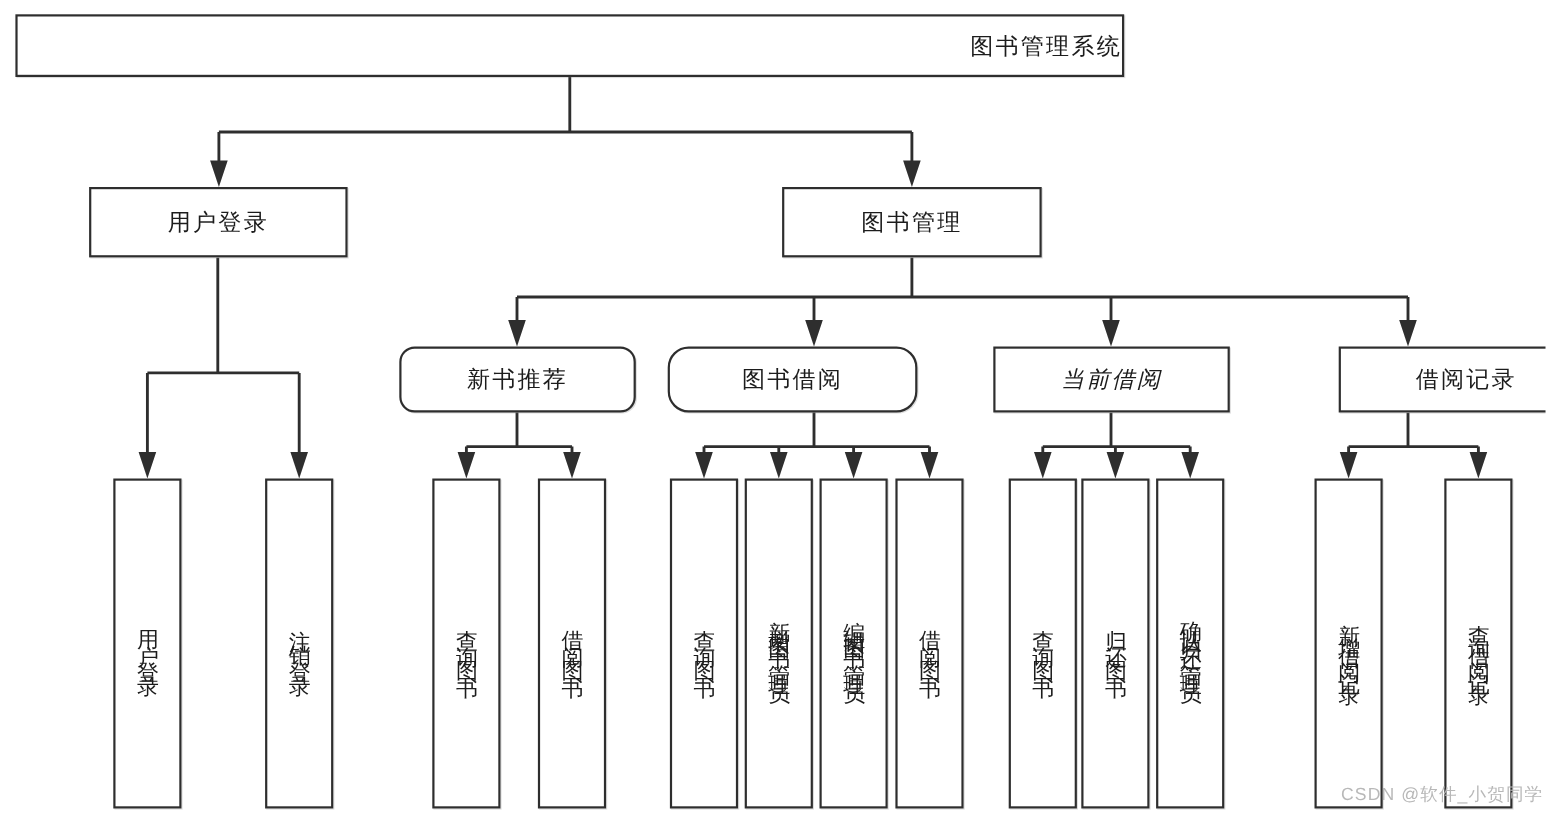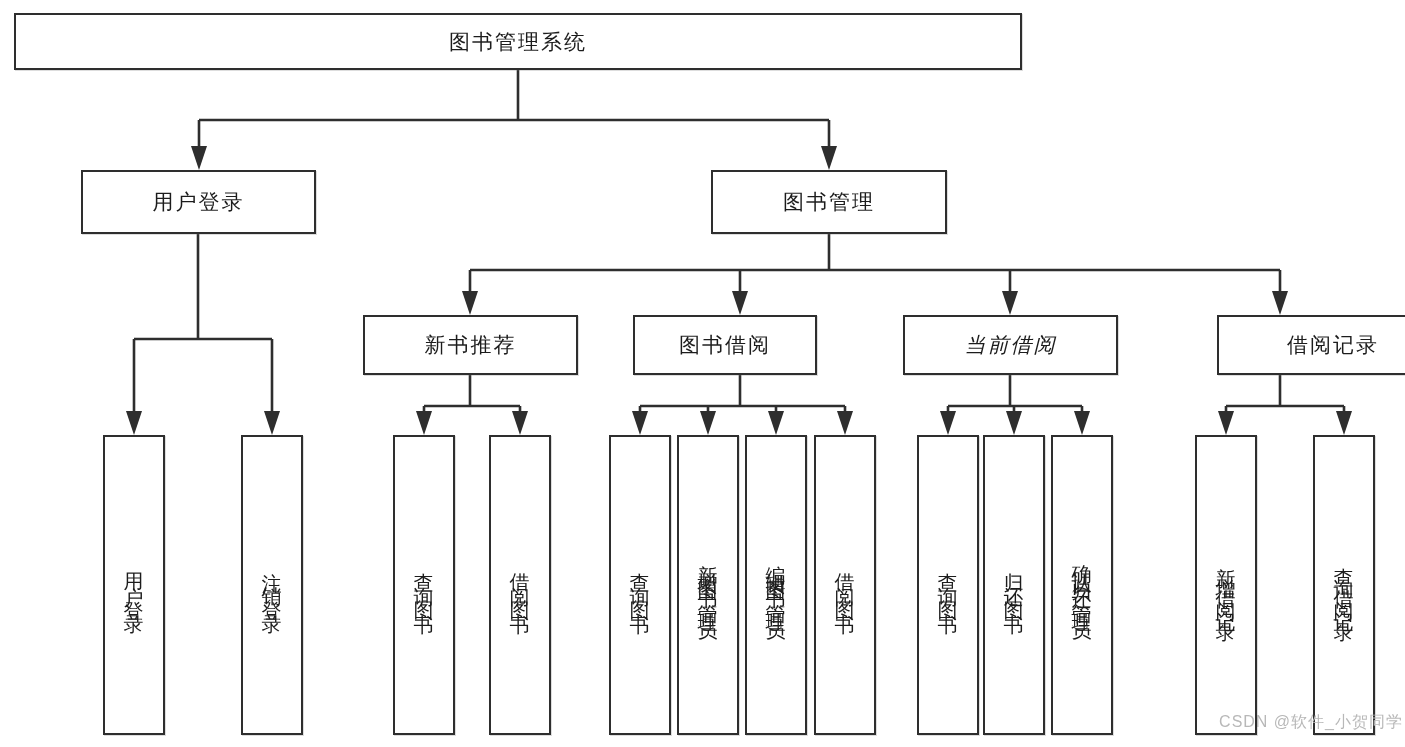--- a/index.html
+++ b/index.html
@@ -56,26 +56,26 @@
     position: absolute;
     top: 712px; right: 2px;
     font-size: 16px;
     color: var(--watermark);
     letter-spacing: 1px;
     z-index: 5;
     white-space: nowrap;
   }
 
   
-  #n-root   { left: 14px;  top: 13px;  width: 1008px; height: 57px; }
+  #n-root   { left: 14px;  top: 13px;  width: 1008px; height: 57px; justify-content: flex-end; }
   #n-login  { left: 81px;  top: 170px; width: 235px;  height: 64px; }
   #n-mgmt   { left: 711px; top: 170px; width: 236px;  height: 64px; text-align: right; }
 
-  #n-rec    { left: 363px;  top: 315px; width: 215px; height: 60px; }
-  #n-borrow { left: 633px;  top: 315px; width: 184px; height: 60px; }
+  #n-rec    { left: 363px;  top: 315px; width: 215px; height: 60px; border-radius: 14px; }
+  #n-borrow { left: 607px;  top: 315px; width: 227px; height: 60px; border-radius: 19px; }
   #n-cur    { left: 903px;  top: 315px; width: 215px; height: 60px; font-style: italic; }
   #n-rcd    { left: 1217px; top: 315px; width: 232px; height: 60px; }
 
   .leaf { top: 435px; width: 62px; height: 300px; }
   #l-login1 { left: 103px; }
   #l-logout { left: 241px; }
   #l-q1     { left: 393px; }
   #l-b1     { left: 489px; }
   #l-q2     { left: 609px; }
   #l-add    { left: 677px; }

